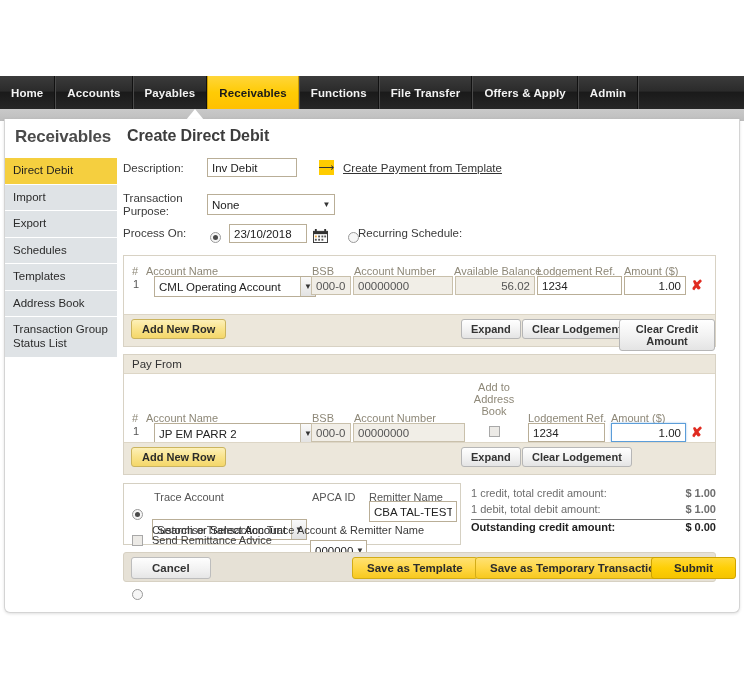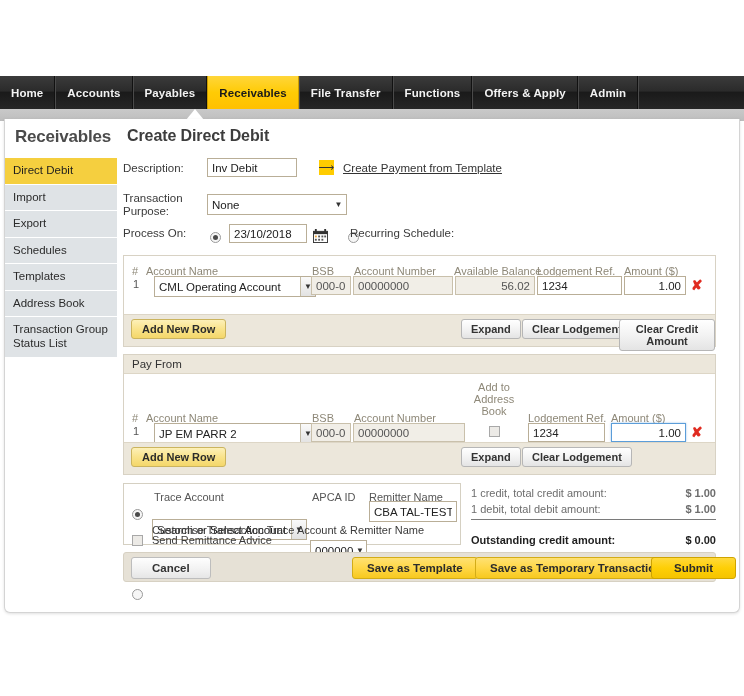--- a/index.html
+++ b/index.html
@@ -155,21 +155,21 @@
     background:linear-gradient(to bottom,#fefefe 0%,#f2f2f2 55%,#e6e6e6 100%);
     border:1px solid #bdbdbd; border-radius:3px;
     font-size:11.5px; font-weight:bold; color:#333;
     padding:4px 20px; cursor:pointer; font-family:"Liberation Sans",sans-serif;
   }
 
   .delx { color:#e02b20; font-size:14px; font-weight:bold; cursor:pointer; line-height:1; }
 
   
   .sumrow { display:flex; justify-content:space-between; font-size:11px; color:#6d6d6d; padding:2px 0; }
-  .sumrow.total { color:#1f1f1f; font-weight:bold; border-top:1px solid #7a7a7a; padding-top:14px; margin-top:2px; }
+  .sumrow.total { color:#1f1f1f; font-weight:bold; border-top:1px solid #7a7a7a; padding-top:1px; margin-top:2px; }
   .sumrow .v { font-weight:bold; }
   .sumrow.total .v { font-weight:bold; }
 
   
   .tracebox { border:1px solid #d5d0c2; background:#fff; }
 
   .actionbar {
     background:#e6e1d6; border:1px solid #d7d1c3; border-radius:3px;
     height:30px; position:relative;
   }
@@ -186,24 +186,24 @@
     <div class="navitem">
         <span>Accounts</span>
       </div>
     <div class="navitem">
         <span>Payables</span>
       </div>
     <div class="navitem active">
         <span>Receivables</span>
       </div>
     <div class="navitem">
+        <span>Functions</span>
+      </div>
+    <div class="navitem">
         <span>File Transfer</span>
-      </div>
-    <div class="navitem">
-        <span>Functions</span>
       </div>
     <div class="navitem">
         <span>Offers &amp; Apply</span>
       </div>
     <div class="navitem">
         <span>Admin</span>
       </div>
     <div class="navfill"></div>
   </div>
   <div class="greyband"></div>
@@ -230,21 +230,21 @@
 
       <div style="position:relative; height:36px;">
         <div class="lbl pos" style="left:0; top:4px;">Description:</div>
         <input type="text" class="pos" style="left: 84px; top: 0px; width: 90px;" value="Inv Debit">
         <div class="arrowicon pos" style="left:196px; top:2px;">⟶</div>
         <div class="tplink pos" style="left:220px; top:4px;">Create Payment from Template</div>
       </div>
 
       <div style="position:relative; height:30px;">
         <div class="lbl pos" style="left:0; top:-2px; width:80px; line-height:1.15;">Transaction Purpose:</div>
-        <div class="selbox pos" style="left:84px; top:0; width:140px;">
+        <div class="selbox pos" style="left:84px; top:0; width:128px;">
           <span>None</span>
           <span class="arrowbtn plain" style="background:transparent;border-left:none;">▼</span>
         </div>
       </div>
 
       <div style="position:relative; height:26px;">
         <div class="lbl pos" style="left:0; top:3px;">Process On:</div>
         <span class="radio on pos" style="left:87px; top:4px;"></span>
         <input type="text" class="pos" style="left: 106px; top: 0px; width: 78px;" value="23/10/2018">
         <span class="pos" style="left:190px; top:2px;">
@@ -256,21 +256,21 @@
             <rect x="2" y="7" width="2" height="2" fill="#e8a33d"></rect>
               <rect x="5.5" y="7" width="2" height="2" fill="#555"></rect>
             <rect x="9" y="7" width="2" height="2" fill="#555"></rect>
               <rect x="12" y="7" width="2" height="2" fill="#555"></rect>
             <rect x="2" y="10.5" width="2" height="2" fill="#555"></rect>
               <rect x="5.5" y="10.5" width="2" height="2" fill="#555"></rect>
             <rect x="9" y="10.5" width="2" height="2" fill="#555"></rect>
           </svg>
         </span>
         <span class="radio pos" style="left:210px; top:4px;"></span>
-        <div class="lbl pos" style="left:227px; top:3px;">Recurring Schedule:</div>
+        <div class="lbl pos" style="left:235px; top:3px;">Recurring Schedule:</div>
       </div>
 
       <div class="panel" style="margin-top:5px; width:593px;">
 
         <div style="position:relative; height:58px; padding:0 8px;">
 
           <div class="thead pos" style="left:8px; top:5px;">#</div>
           <div class="thead pos" style="left:22px; top:5px;">Account Name</div>
           <div class="thead pos" style="left:188px; top:5px;">BSB</div>
           <div class="thead pos" style="left:230px; top:5px;">Account Number</div>

